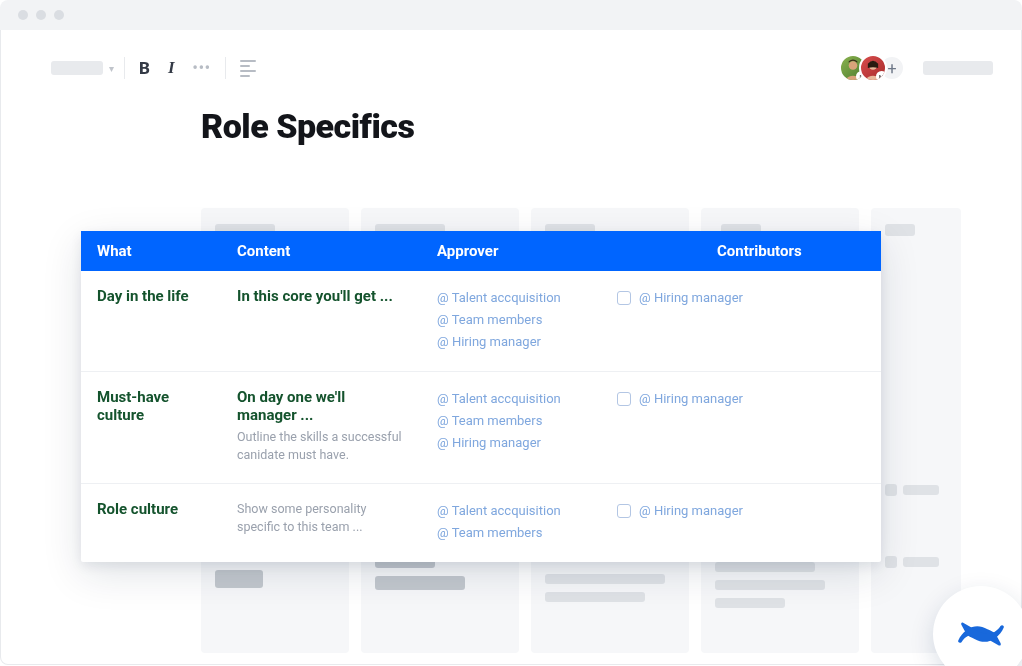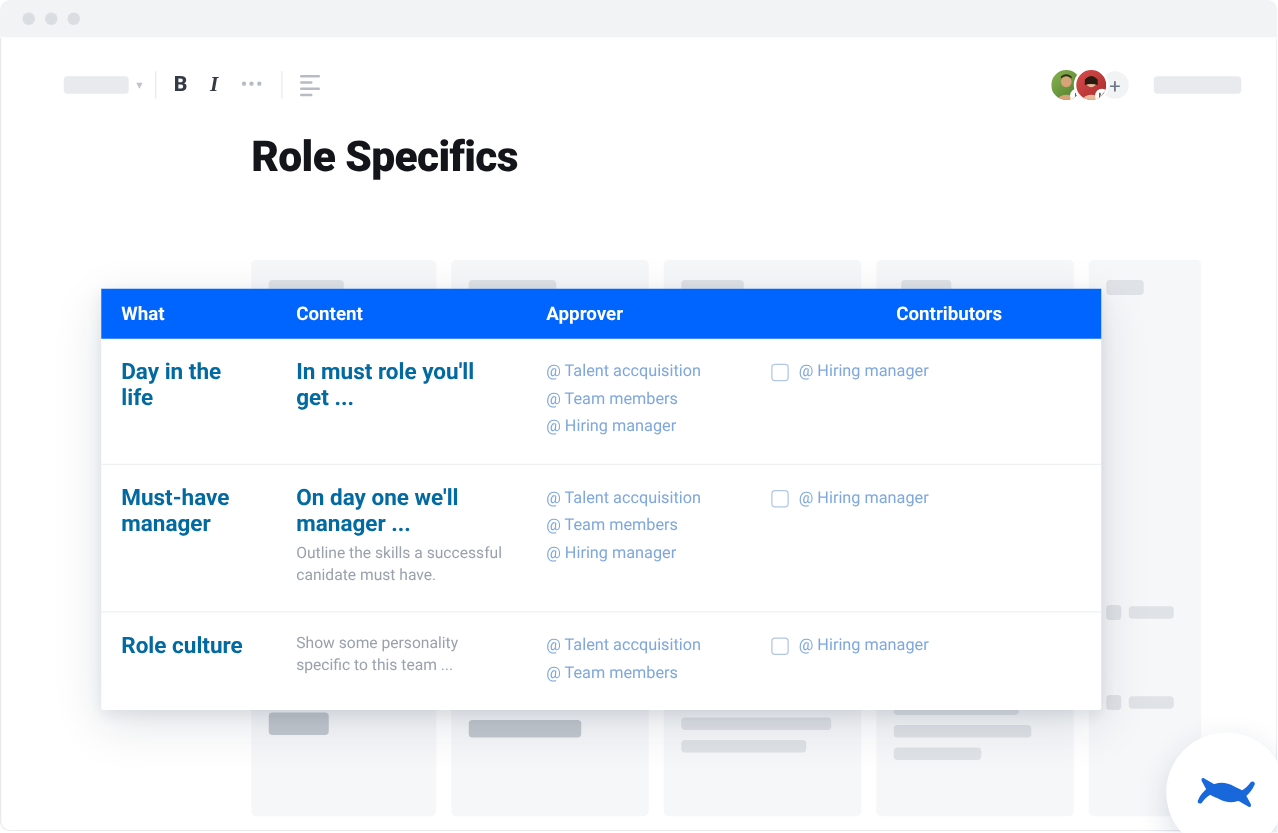--- a/index.html
+++ b/index.html
@@ -193,23 +193,23 @@
     .fg-col-approver { flex: 1; }
     .fg-row {
       display: flex;
       border-bottom: 1px solid #eef0f3;
     }
     .fg-row:last-child { border-bottom: none; }
     .fg-row .fg-cell {
       padding: 16px 16px 18px 16px;
     }
     .cell-title {
-      color: #0369a1;
+      color: #14532d;
       font-weight: 700;
-      font-size: 18px;
+      font-size: 15px;
     }
     .cell-subtitle {
       color: #9aa1ad;
       font-size: 12.5px;
       margin-top: 4px;
       line-height: 1.45;
     }
     .cell-title-dim {
       color: #9aa1ad;
       font-size: 12.5px;
@@ -364,38 +364,38 @@
       <div class="fg-cell fg-col-content">Content</div>
       <div class="fg-cell fg-col-approver">Approver</div>
       <div class="fg-cell fg-col-contrib">Contributors</div>
     </div>
 
     <div class="fg-row">
       <div class="fg-cell fg-col-what">
         <div class="cell-title">Day in the life</div>
       </div>
       <div class="fg-cell fg-col-content">
-        <div class="cell-title">In must role you'll get ...</div>
+        <div class="cell-title">In this core you'll get ...</div>
       </div>
       <div class="fg-cell fg-col-contrib">
         <span class="mention">@ Talent accquisition</span>
         <span class="mention">@ Team members</span>
         <span class="mention">@ Hiring manager</span>
       </div>
       <div class="fg-cell fg-col-approver">
         <div class="approver-line">
           <div class="checkbox"></div>
           <span class="mention" style="display:inline;">@ Hiring manager</span>
         </div>
       </div>
     </div>
 
     <div class="fg-row">
       <div class="fg-cell fg-col-what">
-        <div class="cell-title">Must-have manager</div>
+        <div class="cell-title">Must-have culture</div>
       </div>
       <div class="fg-cell fg-col-content">
         <div class="cell-title">On day one we'll manager ...</div>
         <div class="cell-subtitle">Outline the skills a successful canidate must have.</div>
       </div>
       <div class="fg-cell fg-col-contrib">
         <span class="mention">@ Talent accquisition</span>
         <span class="mention">@ Team members</span>
         <span class="mention">@ Hiring manager</span>
       </div>

